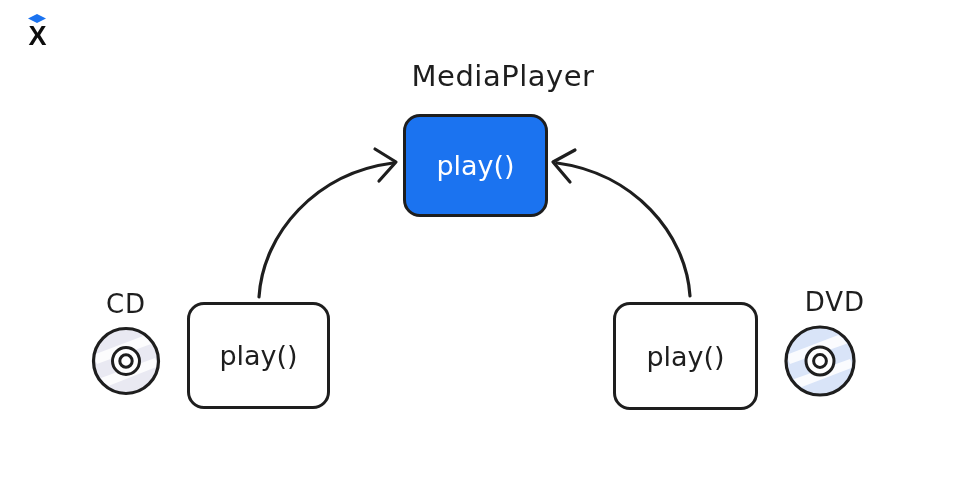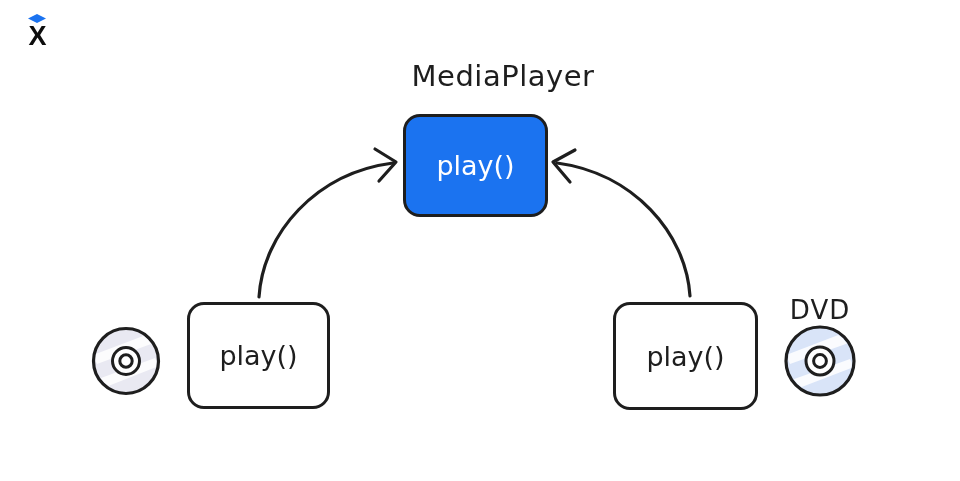--- a/index.html
+++ b/index.html
@@ -54,21 +54,21 @@
     border-width: 3.5px;
   }
   .box-cd  { left: 187px; top: 302px; width: 143px; height: 107px; }
   .box-dvd { left: 613px; top: 302px; width: 145px; height: 108px; }
 
   .disc-label {
     position: absolute; width: 90px; text-align: center;
     font-size: 26px; letter-spacing: 1px;
   }
   .label-cd  { left: 81px;  top: 289px; }
-  .label-dvd { left: 775px; top: 295px; }
+  .label-dvd { left: 775px; top: 287px; text-align: right; }
 
   svg.overlay { position: absolute; inset: 0; pointer-events: none; }
   .stroke-ink { stroke: var(--ink); stroke-width: 3.2; fill: none;
                 stroke-linecap: round; stroke-linejoin: round; }
   .disc-outer-cd  { fill: var(--cd-disc-fill);  stroke: var(--ink); stroke-width: 3.2; }
   .disc-outer-dvd { fill: var(--dvd-disc-fill); stroke: var(--ink); stroke-width: 3.2; }
   .disc-ring { fill: #ffffff; stroke: var(--ink); stroke-width: 3; }
   .disc-shine { fill: #ffffff; opacity: 0.85; }
 </style>
 </head>
@@ -121,20 +121,21 @@
       </g>
       <circle class="disc-ring" cx="820" cy="361" r="14"></circle>
       <circle class="disc-ring" cx="820" cy="361" r="6.4"></circle>
     </g>
   </svg>
 
   <div class="shape-box box-blue">
     <span>play()</span>
   </div>
 
+  <div class="disc-label hand label-cd">CD</div>
   <div class="shape-box hand box-cd">
     <span>play()</span>
   </div>
 
   <div class="disc-label hand label-dvd">DVD</div>
   <div class="shape-box hand box-dvd">
     <span>play()</span>
   </div>
 
 </div>

